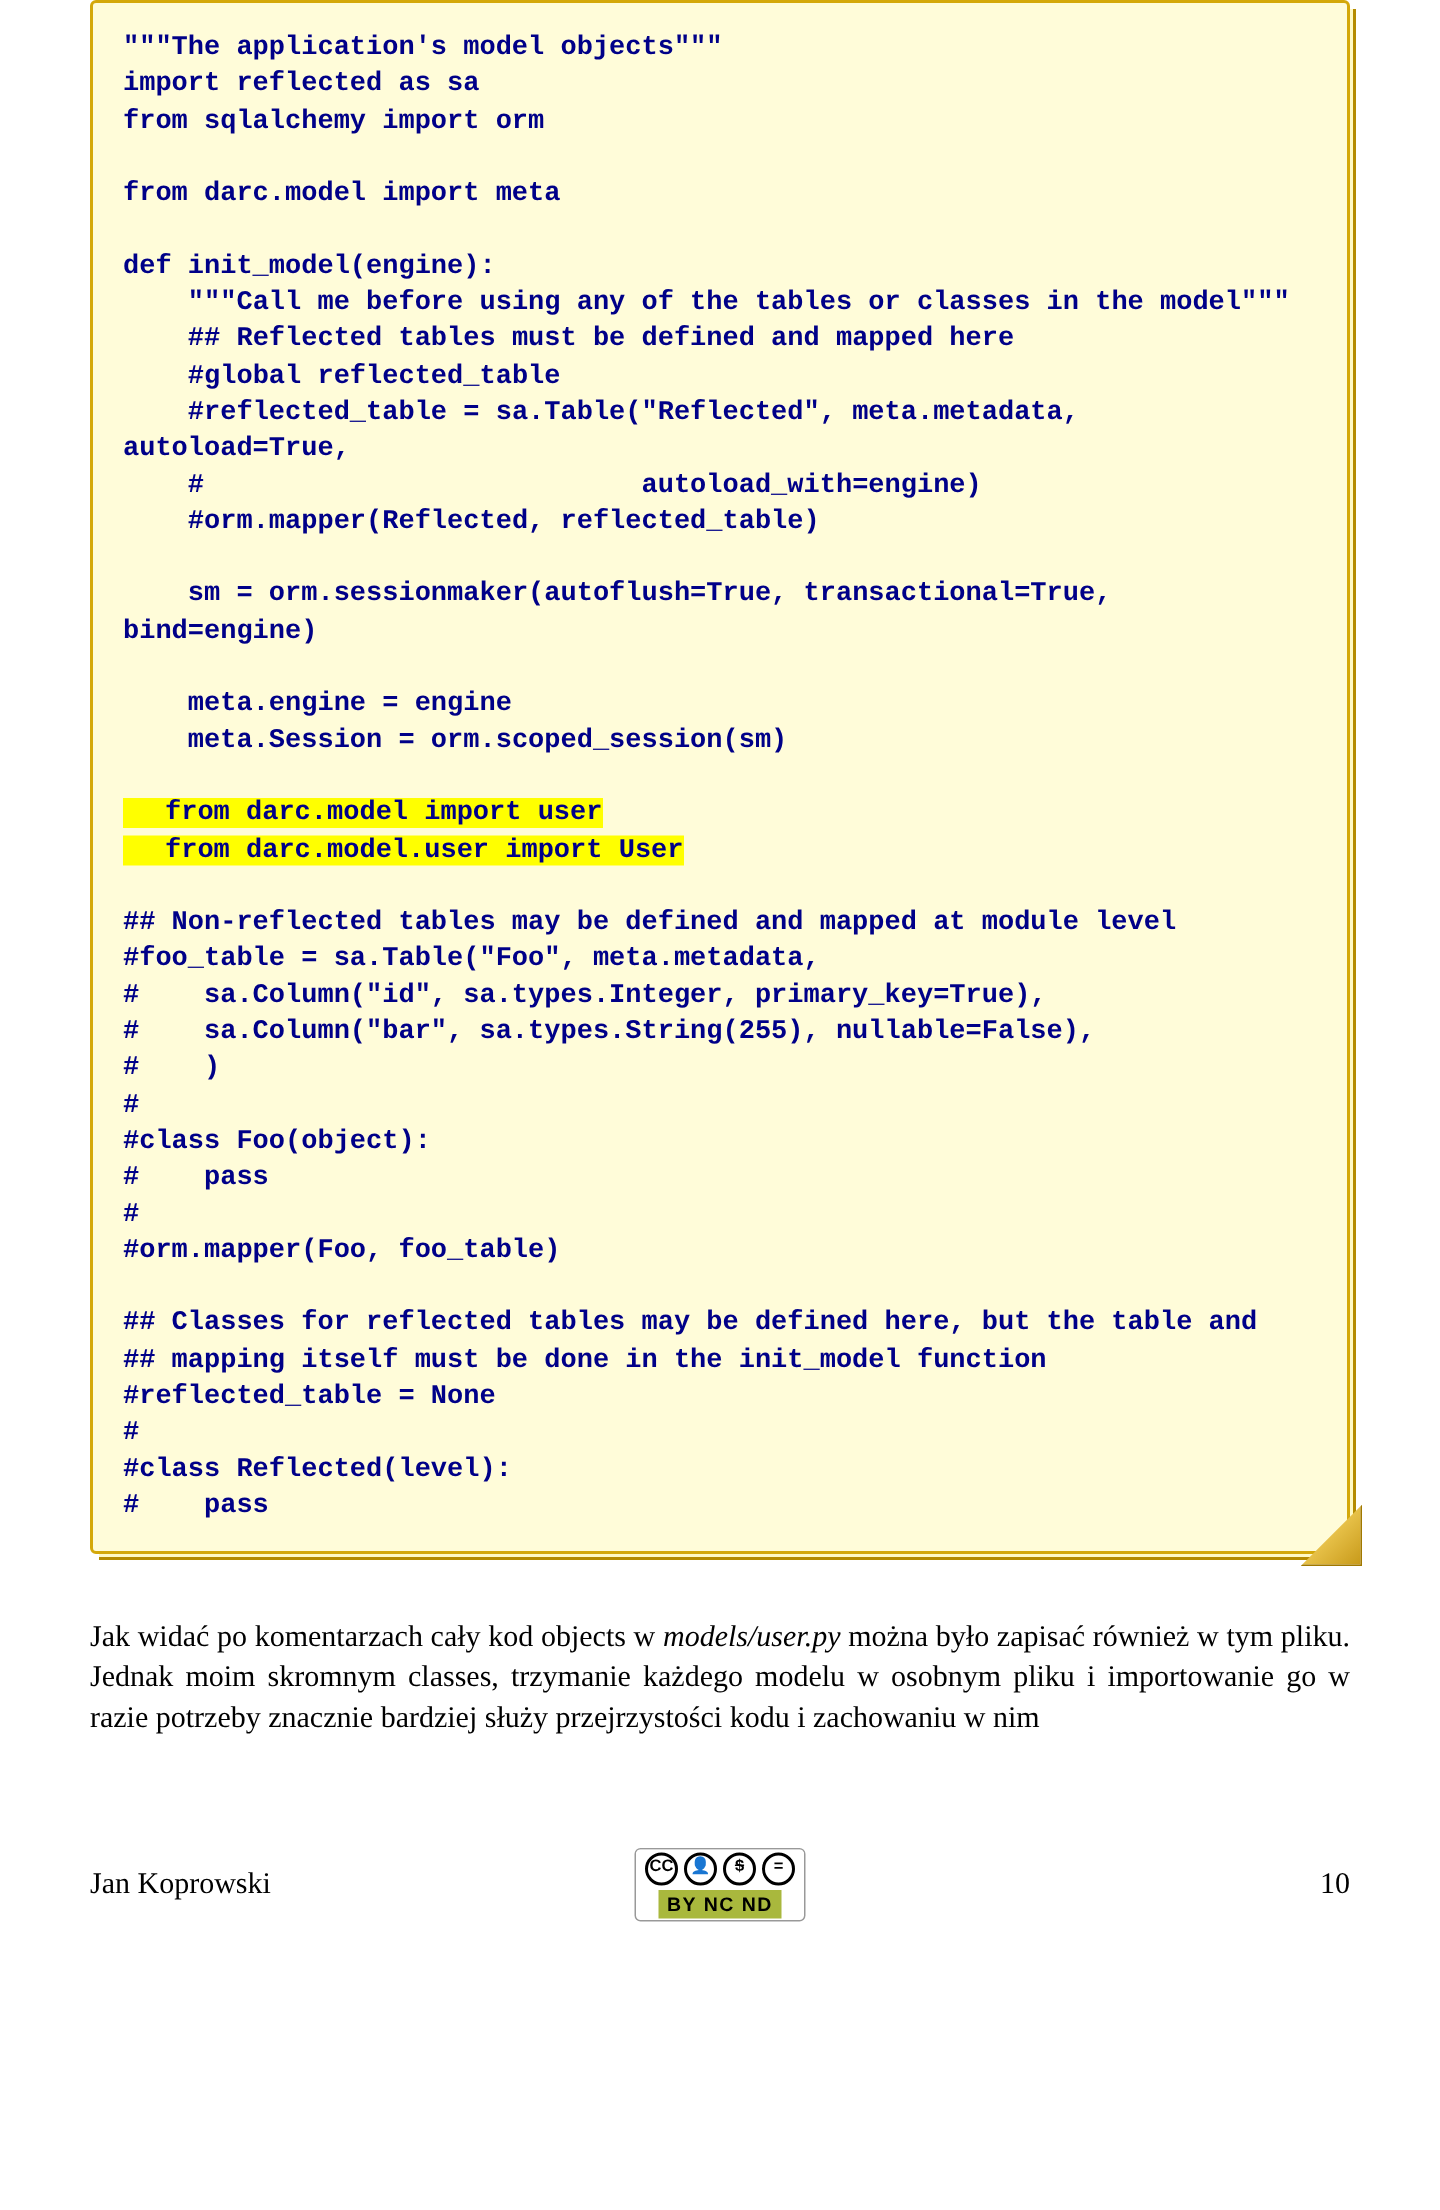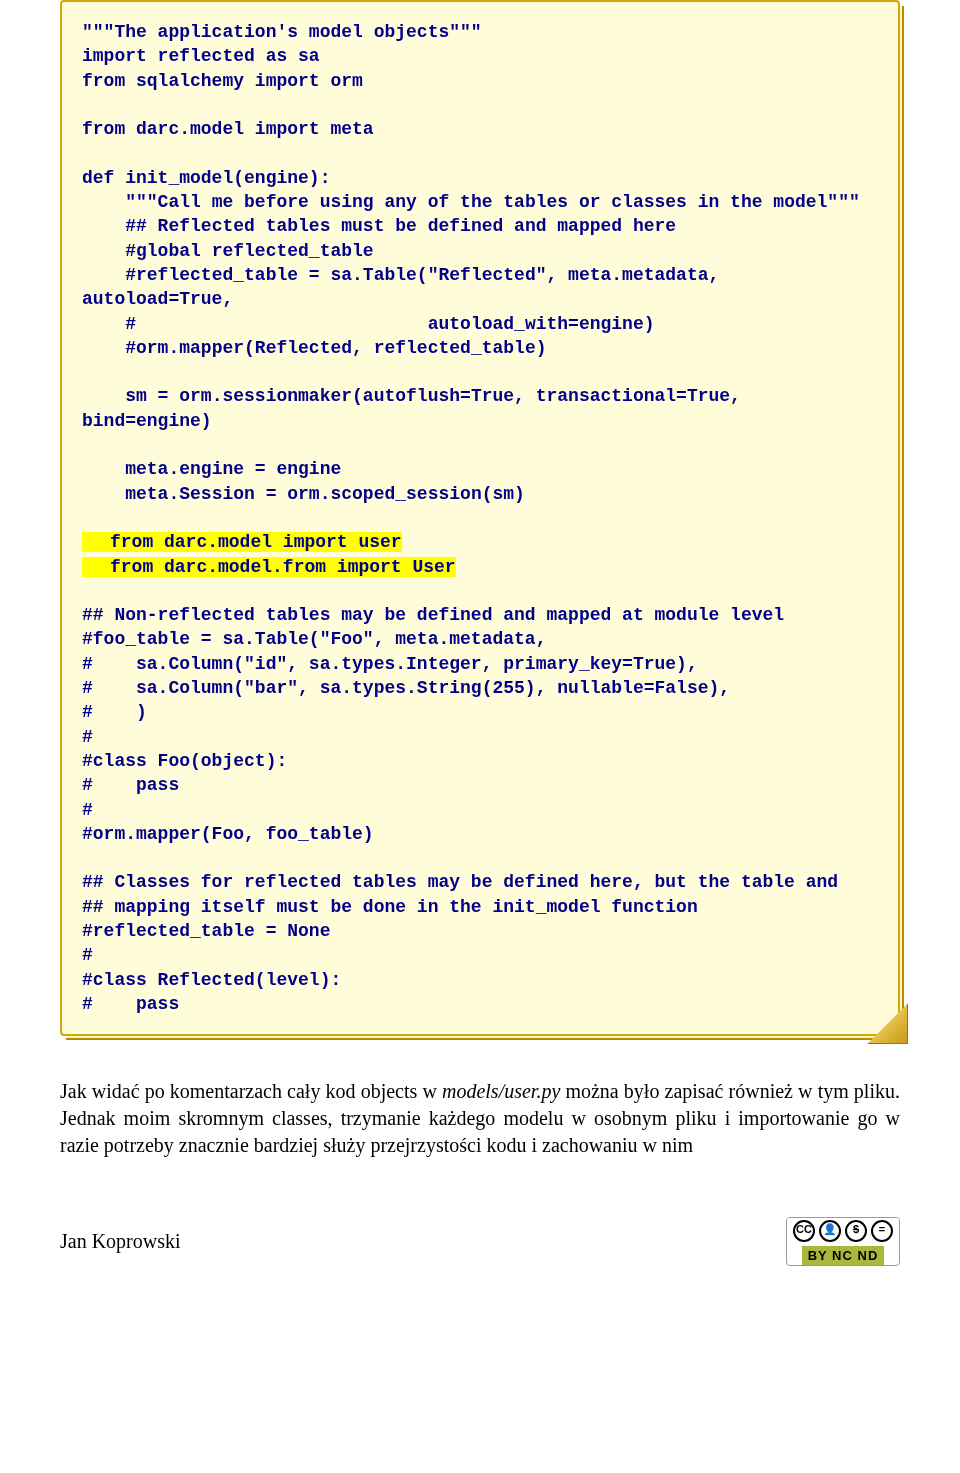--- a/index.html
+++ b/index.html
@@ -57,21 +57,21 @@
     text-align: justify;
     line-height: 1.35;
   }
   .body-text em {
     font-style: italic;
   }
   .footer {
     display: flex;
     justify-content: space-between;
     align-items: center;
-    margin-top: 58px;
+    margin-top: 73px;
     font-size: 20px;
   }
   .footer-left {
     flex: 1;
     text-align: left;
   }
   .footer-right {
     flex: 1;
     text-align: right;
   }
@@ -151,21 +151,21 @@
 <span>    #reflected_table = sa.Table("Reflected", meta.metadata, autoload=True,</span>
 <span>    #                           autoload_with=engine)</span>
 <span>    #orm.mapper(Reflected, reflected_table)</span>
 <span></span>
 <span>    sm = orm.sessionmaker(autoflush=True, transactional=True, bind=engine)</span>
 <span></span>
 <span>    meta.engine = engine</span>
 <span>    meta.Session = orm.scoped_session(sm)</span>
 <span></span>
 <span class="hl">from darc.model import user</span>
-<span class="hl">from darc.model.from import User</span>
+<span class="hl">from darc.model.user import User</span>
 <span></span>
 <span>## Non-reflected tables may be defined and mapped at module level</span>
 <span>#foo_table = sa.Table("Foo", meta.metadata,</span>
 <span>#    sa.Column("id", sa.types.Integer, primary_key=True),</span>
 <span>#    sa.Column("bar", sa.types.String(255), nullable=False),</span>
 <span>#    )</span>
 <span>#</span>
 <span>#class Foo(object):</span>
 <span>#    pass</span>
 <span>#</span>
@@ -189,15 +189,16 @@
       <span class="cc-badge">
         <span class="cc-badge-top">
           <span class="circ">CC</span>
           <span class="circ">👤</span>
           <span class="circ" style="text-decoration:line-through">$</span>
           <span class="circ">=</span>
         </span>
         <span class="cc-badge-bottom">BY  NC  ND</span>
       </span>
     </div>
+    <div class="footer-right">10</div>
   </div>
 
 </div>
 
 </body></html>

